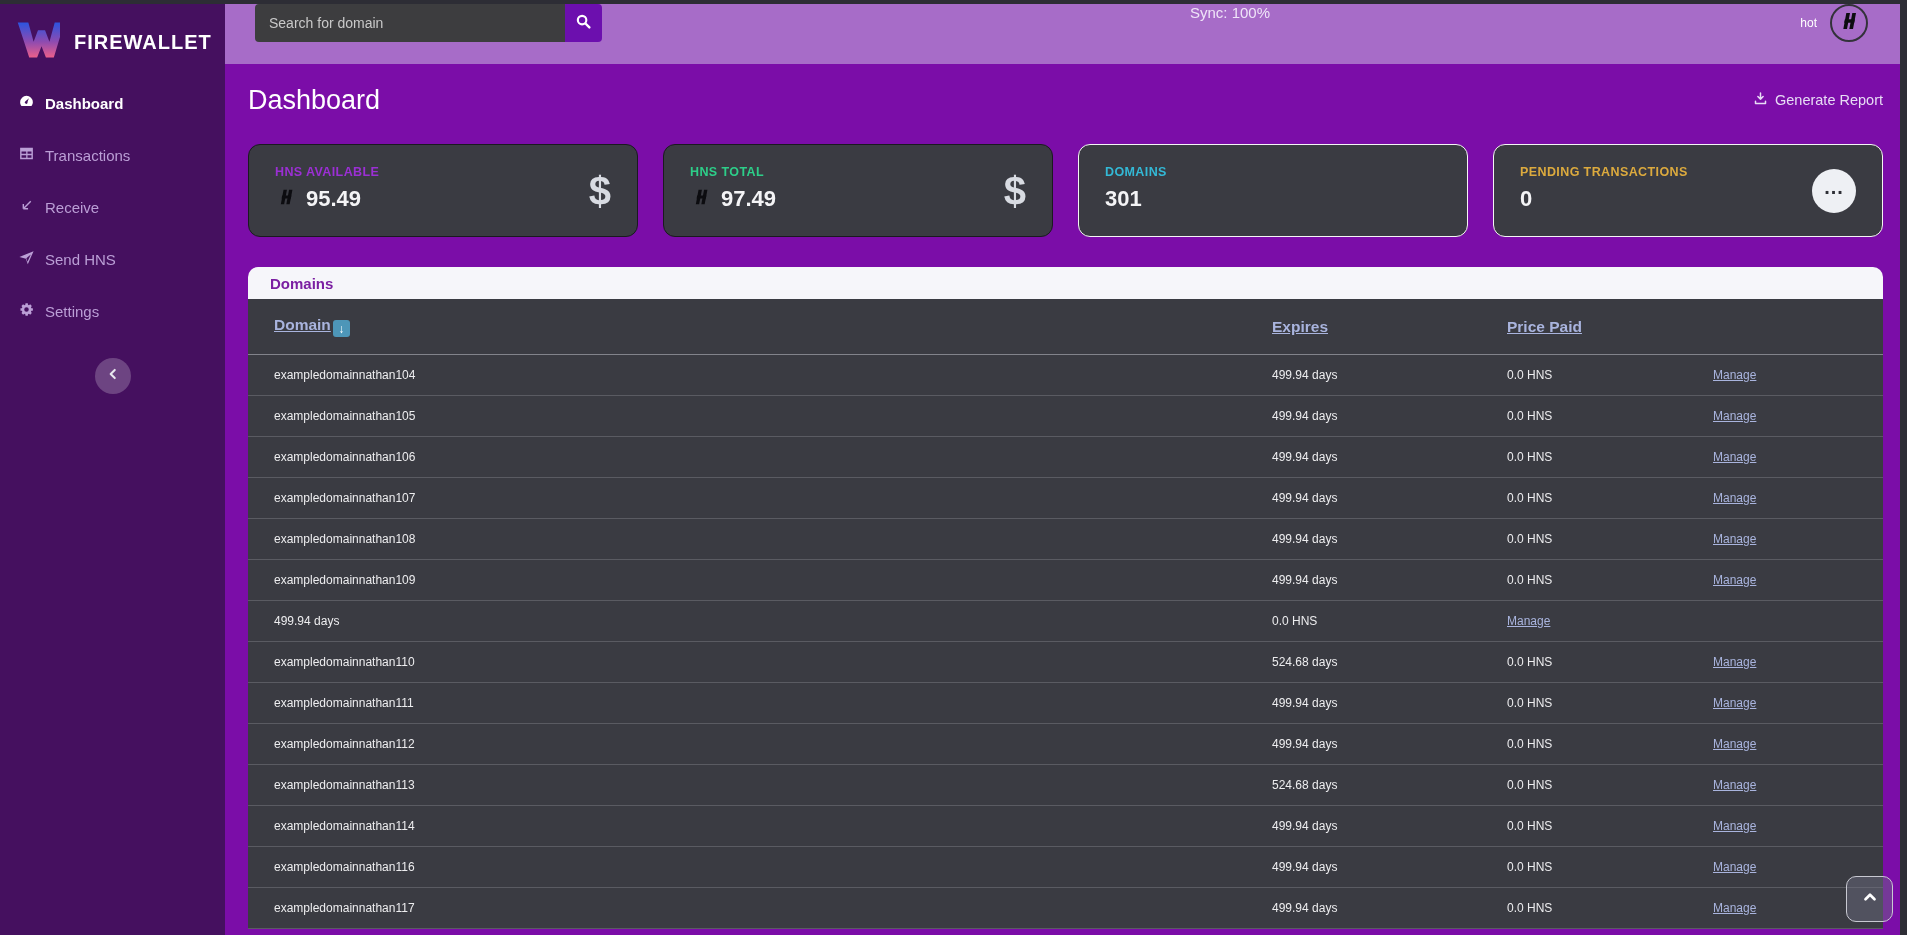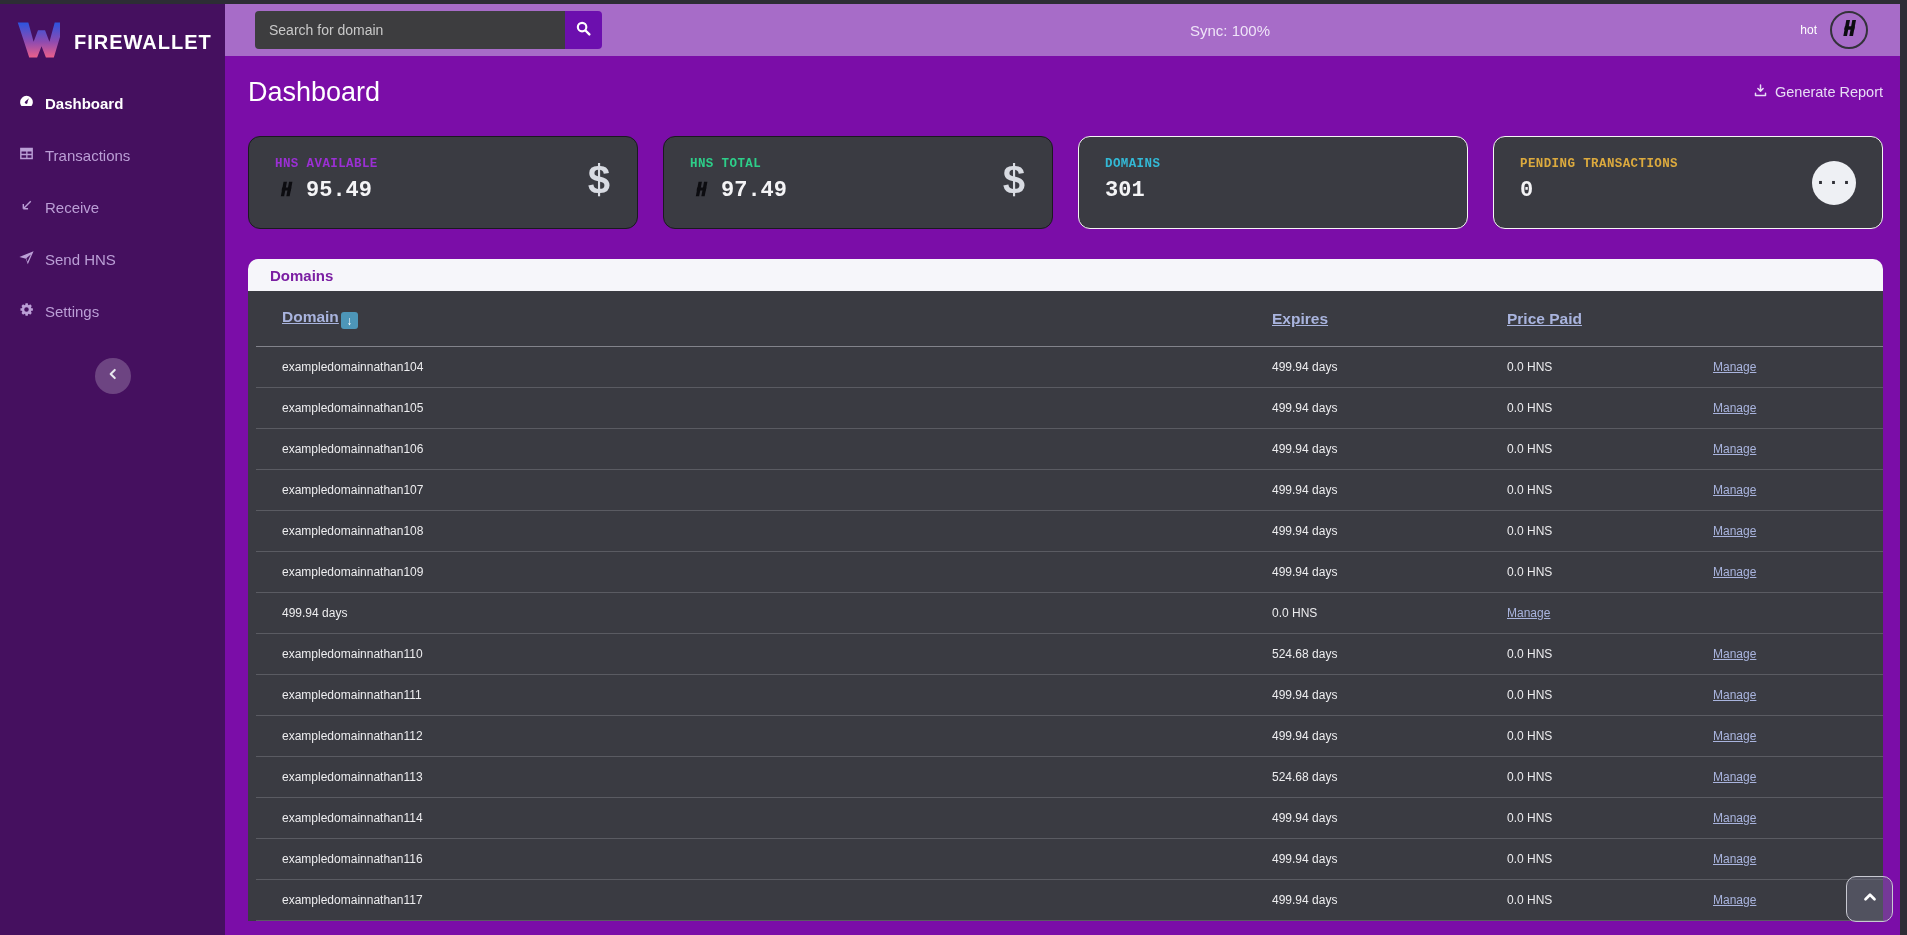--- a/index.html
+++ b/index.html
@@ -17,21 +17,21 @@
   .menu { margin-top:9px; display:flex; flex-direction:column; }
   .mitem { height:52px; display:flex; align-items:center; gap:10px; padding-left:18px;
            color:#bb9fd6; font-size:15px; cursor:pointer; }
   .mitem.active { color:#ffffff; font-weight:bold; }
   .mitem svg { width:17px; height:17px; flex:none; }
   .collapse-btn { width:36px; height:36px; border-radius:50%; background:rgba(255,255,255,.22);
                   margin:21px auto 0 auto; display:flex; align-items:center; justify-content:center; cursor:pointer; }
 
   
   .rightcol { flex:1; display:flex; flex-direction:column; min-width:0; }
-  .topbar { position:relative; height:52px; background:#a76cc8; display:flex; align-items:center;
+  .topbar { position:relative; height:60px; background:#a76cc8; display:flex; align-items:flex-start;
             padding:0 30px; flex:none; }
   .search-group { display:flex; height:38px; }
   .search-input { width:310px; height:38px; background:#3d3d3f; border:none; outline:none;
                   border-radius:4px 0 0 4px; color:#e8e8e8; font-size:14px; padding:0 14px;
                   font-family:"Liberation Sans", sans-serif; }
   .search-input::placeholder { color:#c9c9c9; }
   .search-btn { width:37px; height:38px; background:#6c0fae; border:none; border-radius:0 4px 4px 0;
                 display:flex; align-items:center; justify-content:center; cursor:pointer; }
   .sync { position:absolute; left:1005px; transform:translateX(-50%); color:#efe4f8; font-size:15px; }
   .topbar-right { margin-left:auto; display:flex; align-items:center; gap:13px; padding-right:2px; }
@@ -39,38 +39,38 @@
   .hs-circle { width:38px; height:38px; border-radius:50%; border:2px solid #33323a;
                display:flex; align-items:center; justify-content:center; cursor:pointer; }
 
   
   .main { flex:1; background:#7b0da8; padding:0 17px 0 23px; overflow:hidden; }
   .page-head { height:72px; display:flex; align-items:center; justify-content:space-between; }
   .page-title { color:#ffffff; font-size:27px; font-weight:500; }
   .gen-report { display:flex; align-items:center; gap:7px; color:#e7dcf5; font-size:14.5px;
                 text-decoration:none; cursor:pointer; }
 
-  .stats { display:flex; gap:25px; margin-top:8px;font-family:Liberation Mono, monospace; }
+  .stats { display:flex; gap:25px; margin-top:8px; }
   .card { width:390px; height:93px; background:#3a3b42; border-radius:12px; border:1px solid #1a1a20;
           padding:20px 24px 0 26px; position:relative; }
   .card-label { font-size:12.5px; font-weight:bold; letter-spacing:.4px; }
   .card-value-row { display:flex; align-items:flex-start; gap:9px; margin-top:7px; }
   .card-value { color:#f4f4f6; font-size:22px; font-weight:bold; }
   .card-right { position:absolute; right:26px; top:50%; transform:translateY(-50%); }
   .dollar { color:#d8dbe2; font-size:40px; font-weight:800; line-height:1; }
   .ellipsis-circle { width:44px; height:44px; border-radius:50%; background:#eef0f4;
                      display:flex; align-items:center; justify-content:center; cursor:pointer; }
   .ellipsis-circle span { color:#2e2f36; font-size:20px; font-weight:bold; letter-spacing:1px; line-height:0; margin-top:-7px; }
 
   .panel { margin-top:30px; border-radius:10px 10px 0 0; overflow:hidden; height:662px; }
   .panel-head { height:32px; background:#f6f6fa; display:flex; align-items:center; padding-left:22px; }
   .panel-title { color:#7b1fa2; font-size:15px; font-weight:bold; }
   .tbl { background:#3a3b42; height:630px; }
   .trow, .throw { display:grid; grid-template-columns:1fr 235px 206px 170px; align-items:center;
-                  padding-left:26px;margin-left:8px; }
+                  padding-left:26px; }
   .throw { height:56px; border-bottom:1px solid #82838b; }
   .trow { height:41px; border-bottom:1px solid #5a5b62; }
   .th { color:#a9b4de; font-size:15.5px; font-weight:bold; }
   .th a, .link { color:#a9b4de; text-decoration:underline; cursor:pointer; }
   .td { color:#ededef; font-size:12px; }
   .sort-box { display:inline-flex; width:17px; height:17px; background:#4d96b8; border-radius:3px;
               color:#ffffff; font-size:12px; align-items:center; justify-content:center;
               vertical-align:-3px; margin-left:2px; font-weight:bold; }
 
   .scroll-top { position:absolute; right:14px; bottom:13px; width:47px; height:46px; border-radius:10px;

